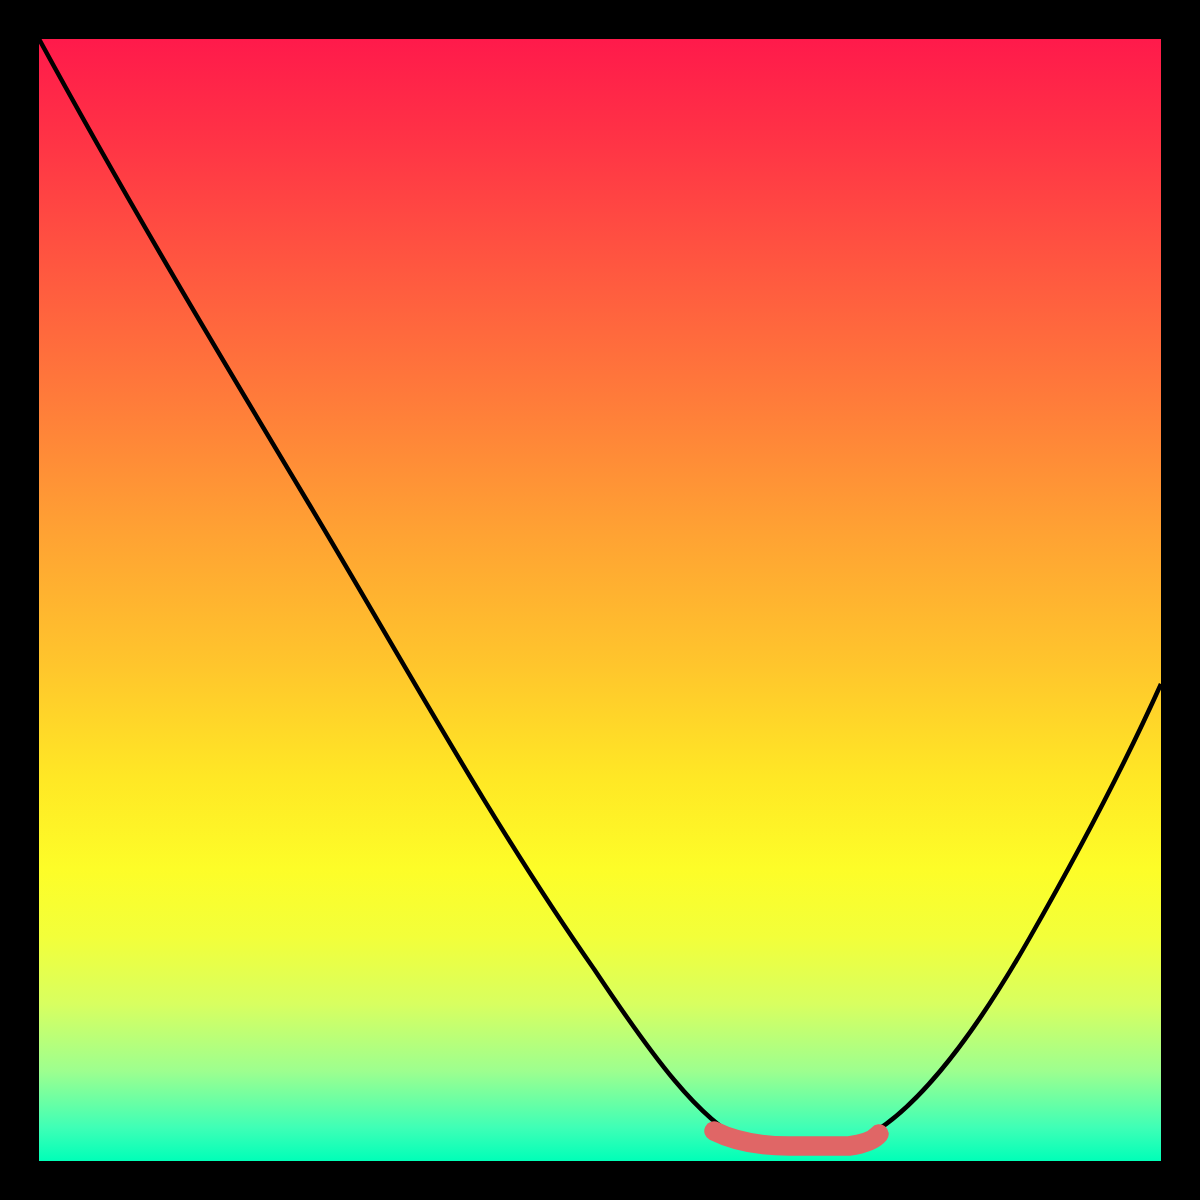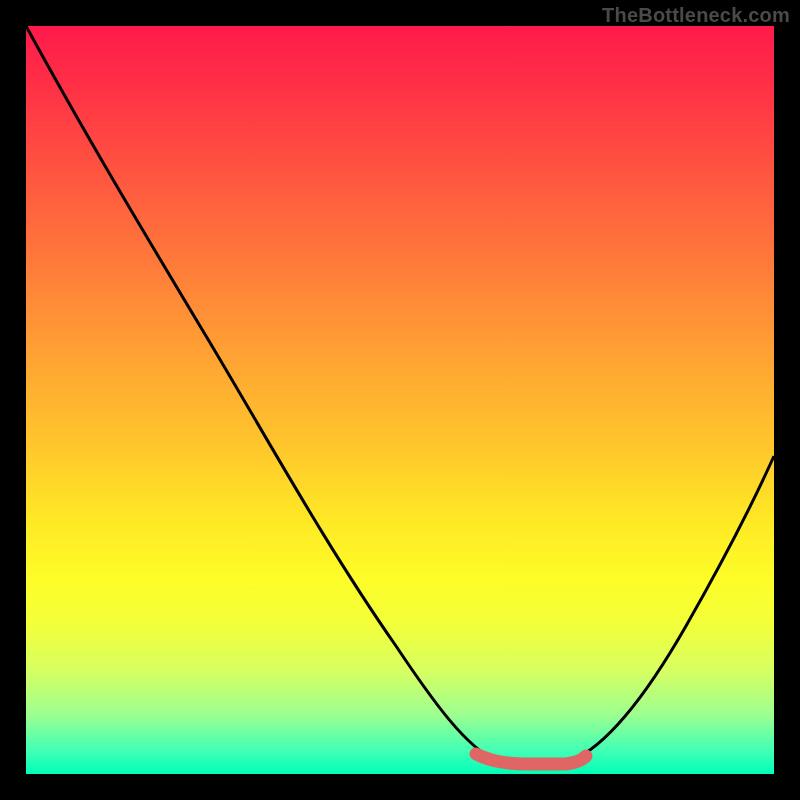--- a/index.html
+++ b/index.html
@@ -56,21 +56,20 @@
     top: 0;
     width: 748px;
     height: 748px;
     overflow: visible;
   }
 </style>
 </head>
 <body>
 
 <div class="container">
-  <div class="watermark">TheBottleneck.com</div>
 
   <div class="plot-area">
     <svg class="curve" viewBox="0 0 748 748" preserveAspectRatio="none">
       <path fill="none" stroke="#000" stroke-width="3" d="M 0 0
                C 60 110, 120 210, 180 310
                C 240 410, 300 520, 370 620
                C 410 680, 440 720, 470 735
                L 545 735
                C 580 720, 620 670, 660 600
                C 700 530, 730 470, 748 430"></path>

